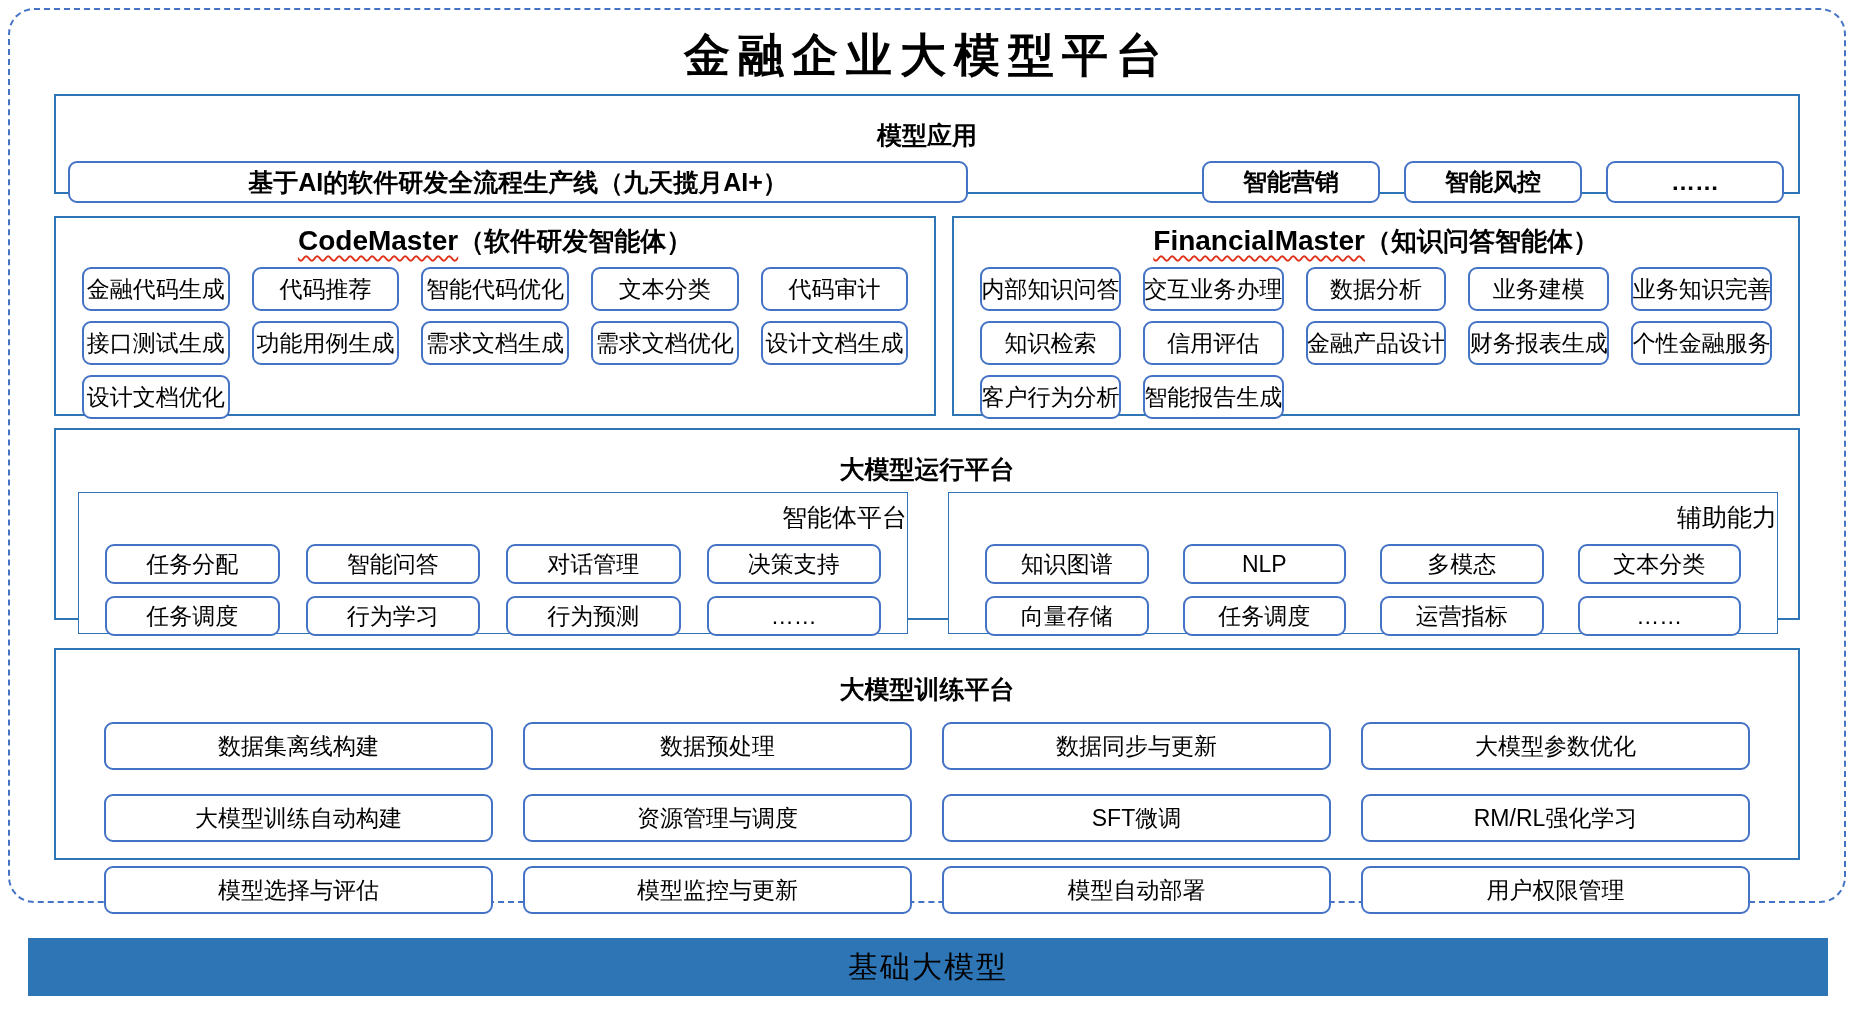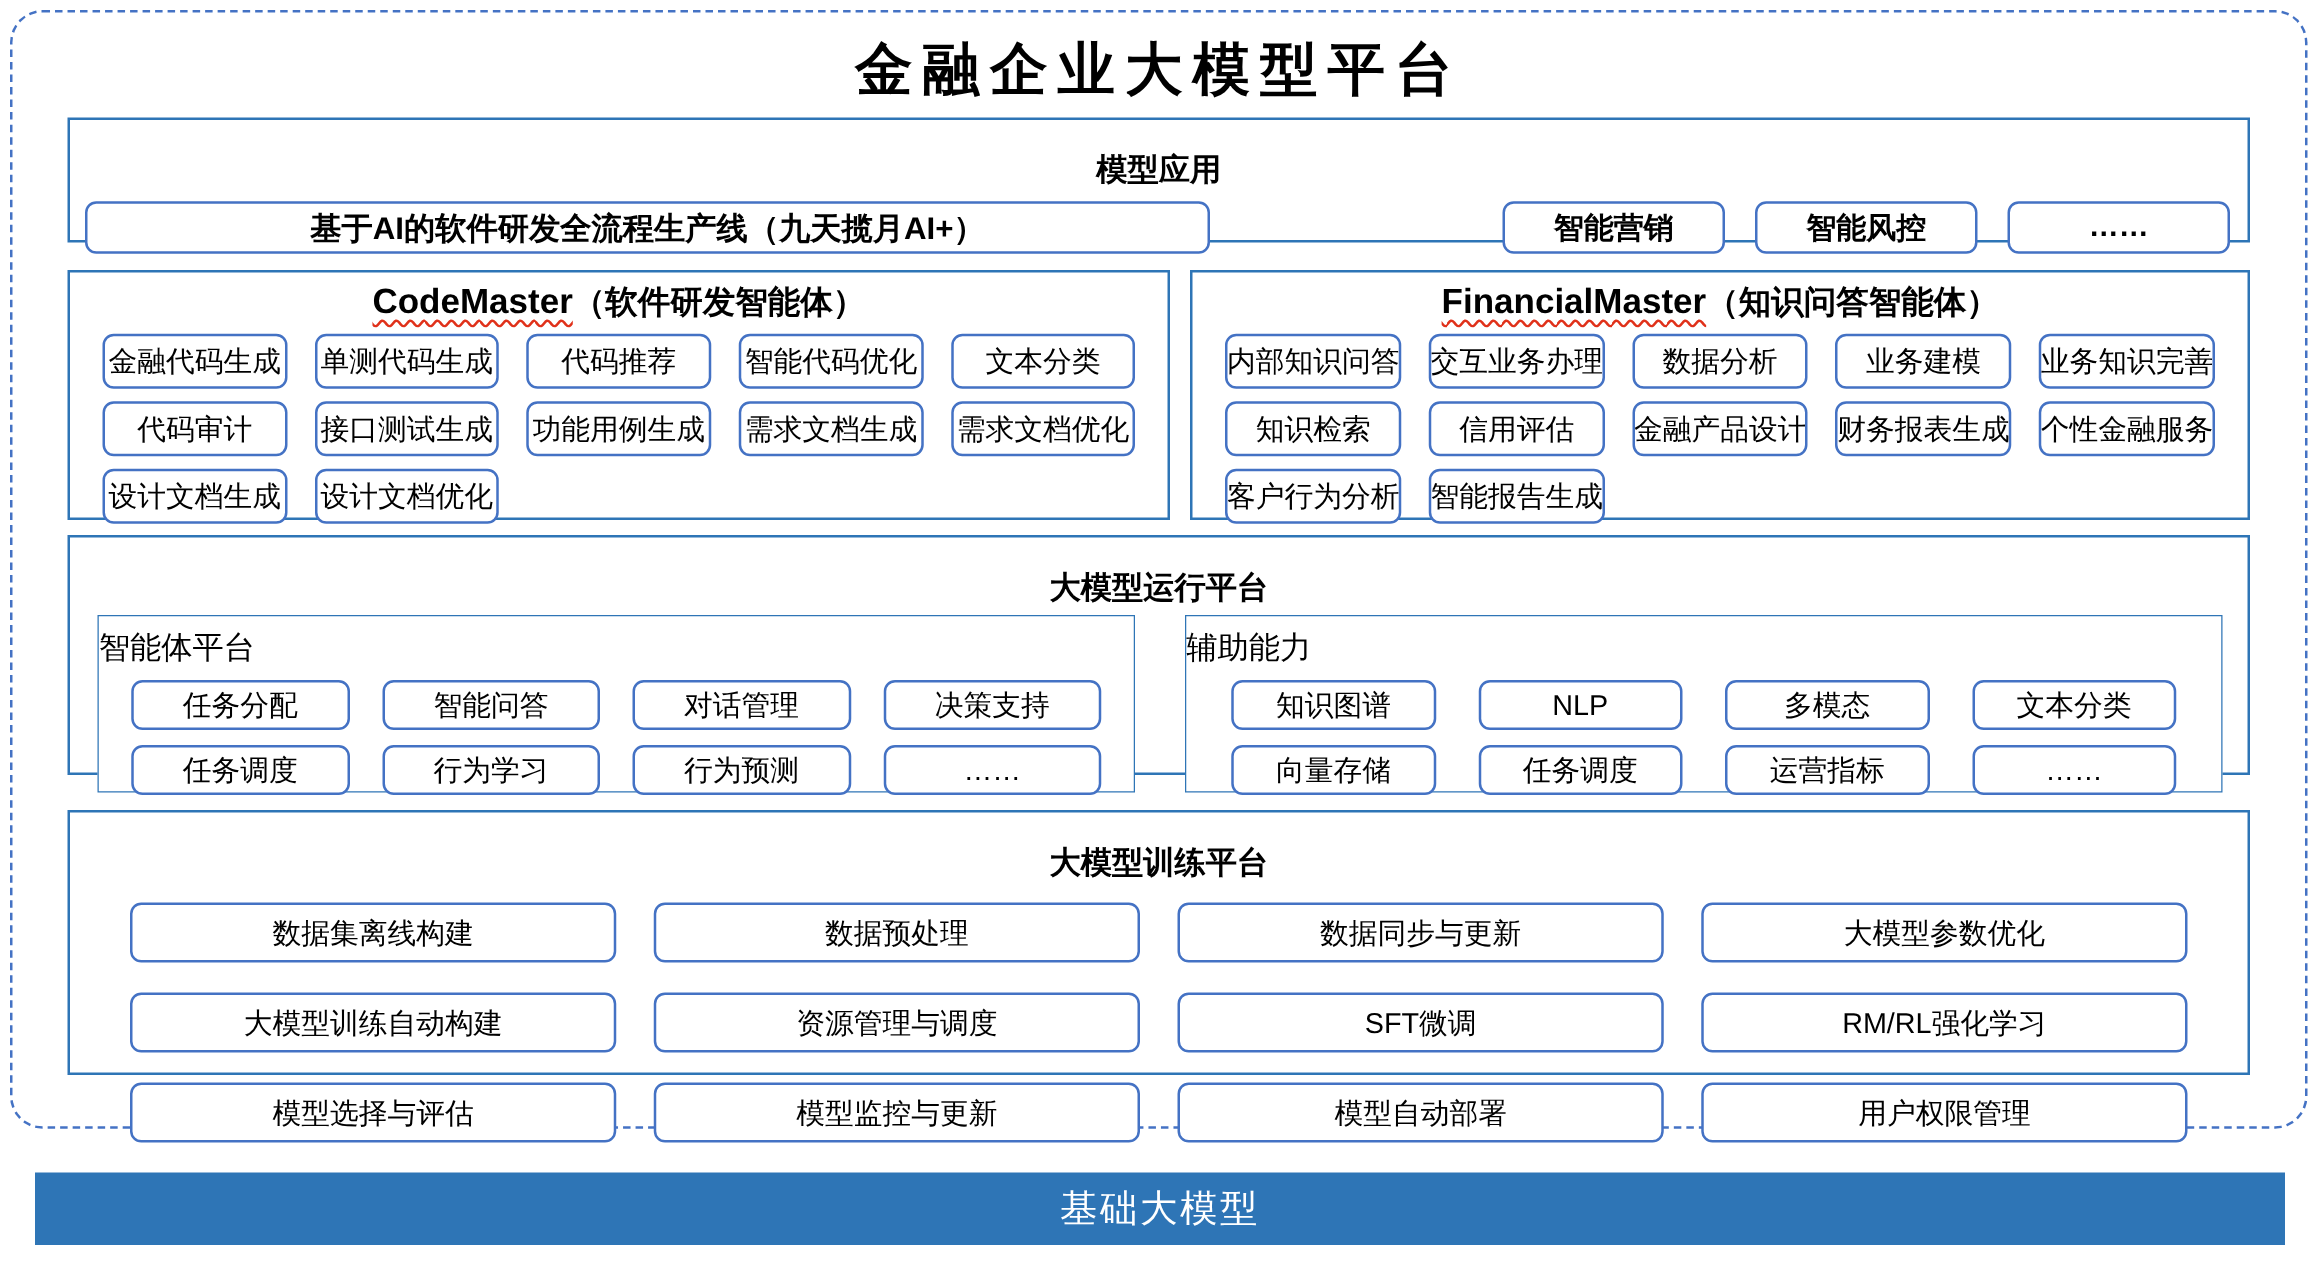--- a/index.html
+++ b/index.html
@@ -37,35 +37,35 @@
   .agent-header .en { font-size:28px; text-decoration:underline wavy #E0311A 2px;
     text-underline-offset:5px; }
   .agent-grid { display:grid; grid-template-columns:repeat(5,1fr);
     gap:10px 22px; padding:8px 26px 0 26px; }
   .agent-grid .box { height:44px; }
 
   
   .runtime-section { margin-top:12px; height:192px; }
   .runtime-row { display:flex; gap:40px; padding:6px 20px 0 22px; }
   .subbox { border:1px solid #2E75B6; flex:1; height:142px; background:#fff; }
-  .sub-header { text-align:left; font-size:25px; padding-top:8px; }
+  .sub-header { text-align:right; font-size:25px; padding-top:8px; }
   .sub-grid { display:grid; grid-template-columns:repeat(4,1fr);
     gap:12px 26px; padding:10px 26px 0 26px; }
   .sub-grid .box { height:40px; }
   .aux .sub-grid { gap:12px 34px; padding:10px 36px 0 36px;text-align:right; }
 
   
   .training-section { margin-top:28px; height:212px; }
   .training-grid { display:grid; grid-template-columns:repeat(4,1fr);
     gap:24px 30px; padding:16px 48px 0 48px; }
   .training-grid .box { height:48px; }
 
   
   .base-bar { position:absolute; left:28px; top:938px; width:1800px; height:58px;
-    background:#2E75B6; color:#ffffff; display:flex; align-items:center;
+    background:#2E75B6; color:#000000; display:flex; align-items:center;
     justify-content:center; font-size:30px; letter-spacing:2px; }
 </style>
 </head>
 <body>
 
 <div class="page">
   <div class="wrapper">
 
     <div class="title">金融企业大模型平台</div>
 
@@ -80,21 +80,20 @@
       </div>
     </div>
 
     <div class="agents-row">
       <div class="agent-section agent-left">
         <div class="agent-header">
           <span class="en">CodeMaster</span><span>（软件研发智能体）</span>
         </div>
         <div class="agent-grid">
           <div class="box">金融代码生成</div>
-          <div class="box">单测代码生成</div>
           <div class="box">代码推荐</div>
           <div class="box">智能代码优化</div>
           <div class="box">文本分类</div>
           <div class="box">代码审计</div>
           <div class="box">接口测试生成</div>
           <div class="box">功能用例生成</div>
           <div class="box">需求文档生成</div>
           <div class="box">需求文档优化</div>
           <div class="box">设计文档生成</div>
           <div class="box">设计文档优化</div>

